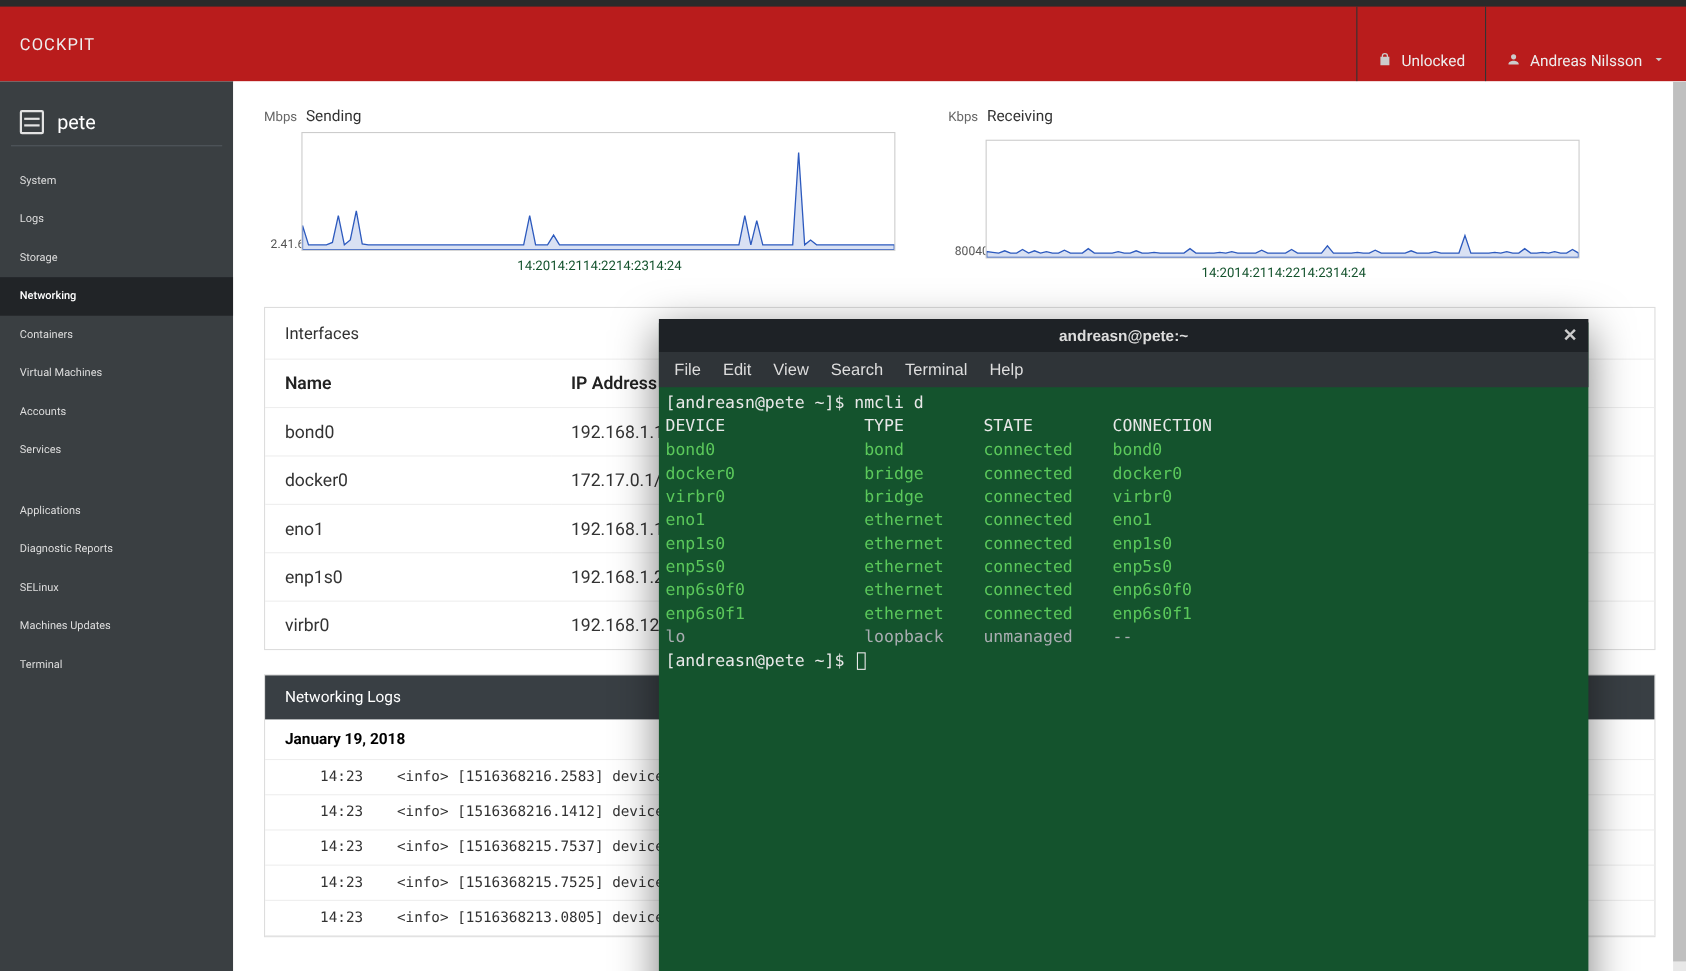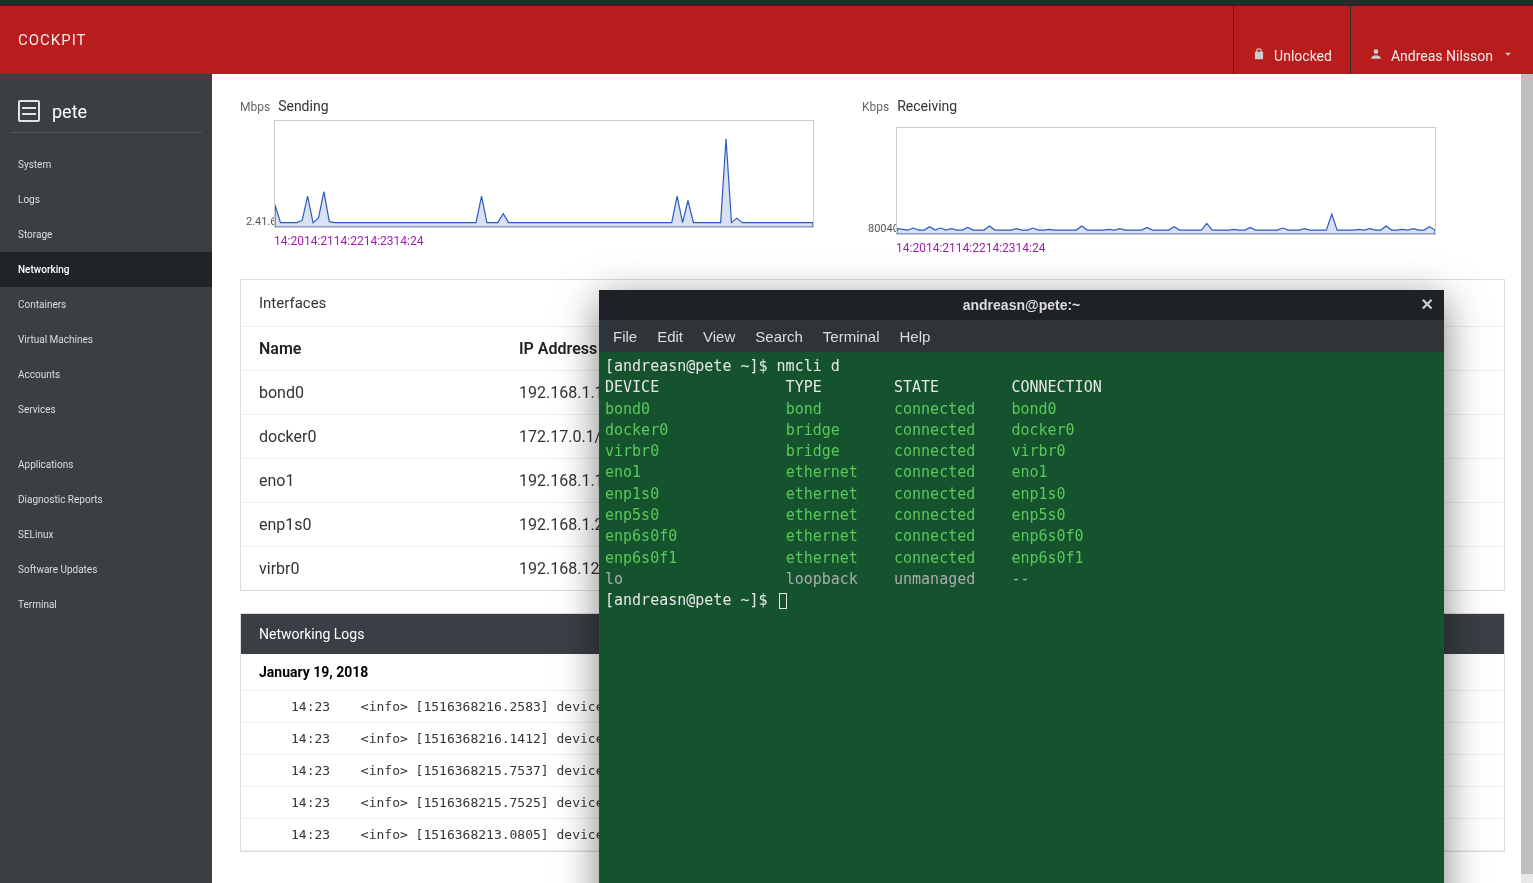--- a/index.html
+++ b/index.html
@@ -93,22 +93,22 @@
     display:flex;
   }
   .chart-ylabels {
     display:flex; flex-direction:row; justify-content:space-between;
     align-items:flex-end;
     padding:0 6px;
     font-size:11px; color:#555;
     width:34px;
   }
   .chart-xlabels {
-    display:flex; justify-content:flex-start;
-    font-size:12px; color:#a21caf;
+    display:flex; justify-content:center;
+    font-size:12px; color:#14532d;
     margin-top:6px;
     padding-left:34px;
   }
   
   .panel {
     border:1px solid #ddd;
     background:#fff;
     margin-bottom:22px;
   }
   .panel-header {
@@ -246,21 +246,21 @@
         <div class="nav-item">Containers</div>
         <div class="nav-item">Virtual Machines</div>
         <div class="nav-item">Accounts</div>
         <div class="nav-item">Services</div>
       </div>
     <div class="nav-group-gap"></div>
     <div id="nav2">
         <div class="nav-item">Applications</div>
         <div class="nav-item">Diagnostic Reports</div>
         <div class="nav-item">SELinux</div>
-        <div class="nav-item">Software Updates</div>
+        <div class="nav-item">Machines Updates</div>
         <div class="nav-item">Terminal</div>
       </div>
   </div>
 
   <div class="content">
     <div class="charts-row">
 
       <div class="chart-block" style="flex:0 0 576px;">
         <div class="chart-title">
           <span class="chart-unit">Mbps</span>

